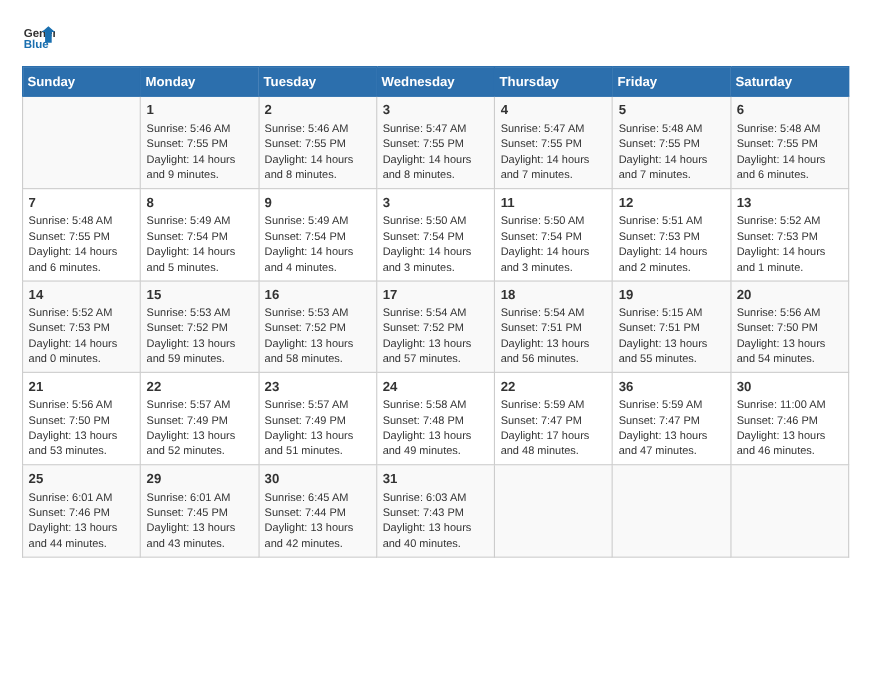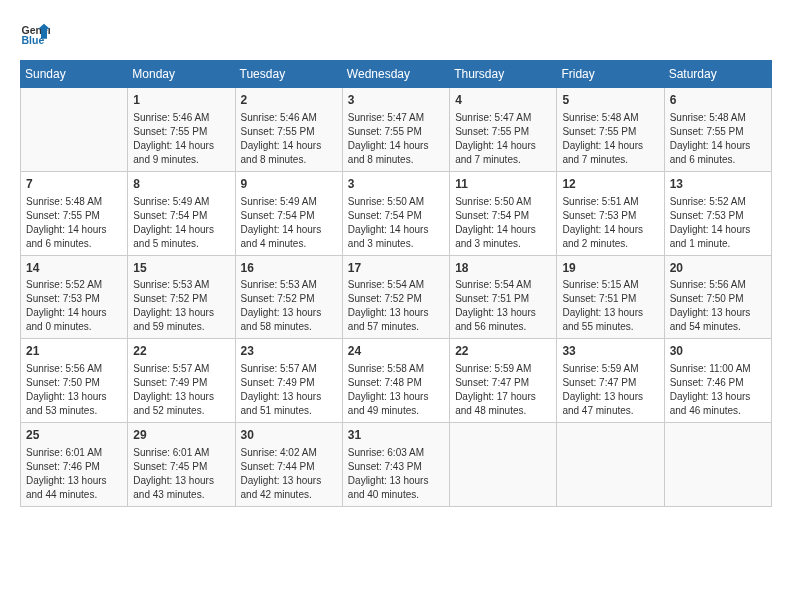--- a/index.html
+++ b/index.html
@@ -41,21 +41,21 @@
       width: 100%;
       border-collapse: collapse;
       font-size: 11px;
     }
     thead tr th {
       background-color: #2c6fad;
       color: #fff;
       padding: 6px 4px;
       text-align: left;
       font-size: 12px;
-      font-weight: normal;
+      font-weight: bold;
       border: 1px solid #2c6fad;
     }
     tbody tr td {
       border: 1px solid #ccc;
       padding: 4px 5px;
       vertical-align: top;
       width: calc(100% / 7);
       min-height: 80px;
       color: #333;
       line-height: 1.4;
@@ -316,21 +316,21 @@
       </td>
         <td>
         <span class="day-number">22</span>
         <div class="cell-content">
           <span>Sunrise: 5:59 AM</span><br>
           <span>Sunset: 7:47 PM</span><br>
           <span>Daylight: 17 hours and 48 minutes.</span>
         </div>
       </td>
         <td>
-        <span class="day-number">33</span>
+        <span class="day-number">36</span>
         <div class="cell-content">
           <span>Sunrise: 5:59 AM</span><br>
           <span>Sunset: 7:47 PM</span><br>
           <span>Daylight: 13 hours and 47 minutes.</span>
         </div>
       </td>
         <td>
         <span class="day-number">30</span>
         <div class="cell-content">
           <span>Sunrise: 11:00 AM</span><br>
@@ -352,21 +352,21 @@
         <span class="day-number">29</span>
         <div class="cell-content">
           <span>Sunrise: 6:01 AM</span><br>
           <span>Sunset: 7:45 PM</span><br>
           <span>Daylight: 13 hours and 43 minutes.</span>
         </div>
       </td>
         <td>
         <span class="day-number">30</span>
         <div class="cell-content">
-          <span>Sunrise: 4:02 AM</span><br>
+          <span>Sunrise: 6:45 AM</span><br>
           <span>Sunset: 7:44 PM</span><br>
           <span>Daylight: 13 hours and 42 minutes.</span>
         </div>
       </td>
         <td>
         <span class="day-number">31</span>
         <div class="cell-content">
           <span>Sunrise: 6:03 AM</span><br>
           <span>Sunset: 7:43 PM</span><br>
           <span>Daylight: 13 hours and 40 minutes.</span>

